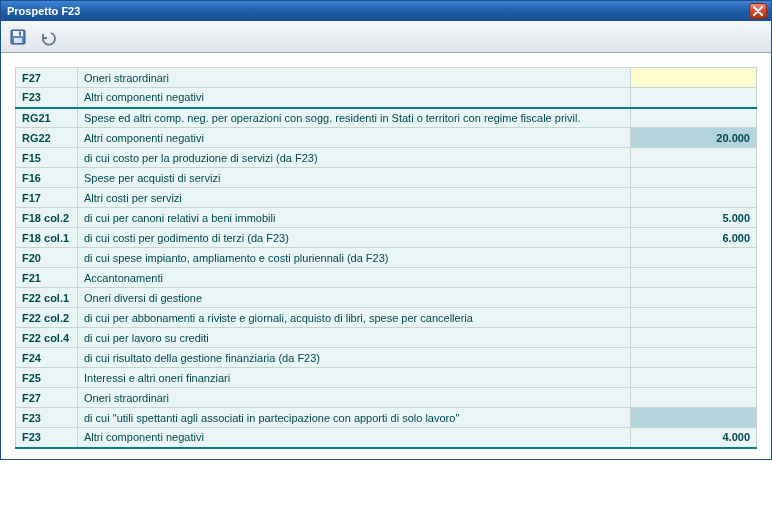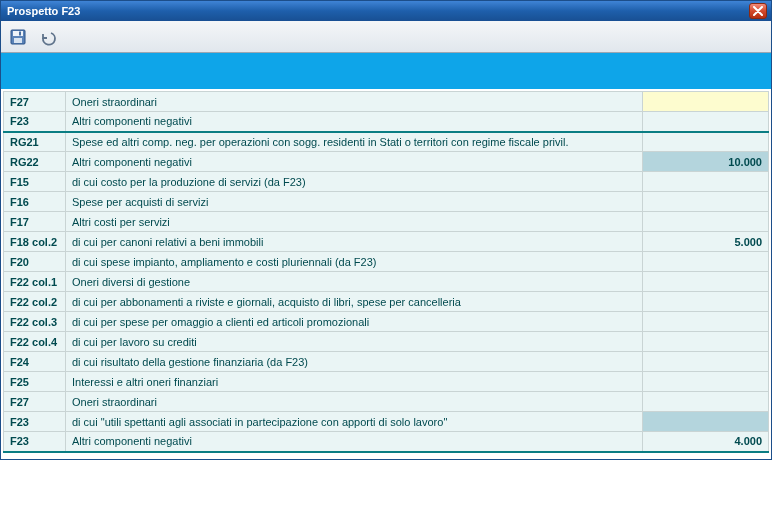--- a/index.html
+++ b/index.html
@@ -28,24 +28,23 @@
   .toolbar {
     height: 32px;
     background: linear-gradient(to bottom, #f4f6f8, #e1e7ed);
     border-bottom: 1px solid #9aa6b2;
     display: flex; align-items: center; gap: 8px; padding: 0 6px;
   }
   .tb-btn { width: 22px; height: 22px; display:flex;align-items:center;justify-content:center; border-radius:3px; }
 
   .content {
     flex: 1;
-    padding: 2px;
+    padding: 14px;
     overflow: hidden;
     background: #fff;
-    margin-top: 36px;
   }
 
   table.data {
     width: 100%;
     border-collapse: collapse;
     table-layout: fixed;
   }
   table.data td {
     border: 1px solid #c9d4d4;
     padding: 2px 6px;
@@ -116,21 +115,21 @@
             <td class="val"></td>
           </tr>
           <tr>
             <td class="code">RG21</td>
             <td class="desc">Spese ed altri comp. neg. per operazioni con sogg. residenti in Stati o territori con regime fiscale privil.</td>
             <td class="val"></td>
           </tr>
           <tr>
             <td class="code">RG22</td>
             <td class="desc">Altri componenti negativi</td>
-            <td class="val hl">10.000</td>
+            <td class="val hl">20.000</td>
           </tr>
           <tr>
             <td class="code">F15</td>
             <td class="desc">di cui costo per la produzione di servizi (da F23)</td>
             <td class="val"></td>
           </tr>
           <tr>
             <td class="code">F16</td>
             <td class="desc">Spese per acquisti di servizi</td>
             <td class="val"></td>
@@ -139,37 +138,42 @@
             <td class="code">F17</td>
             <td class="desc">Altri costi per servizi</td>
             <td class="val"></td>
           </tr>
           <tr>
             <td class="code">F18 col.2</td>
             <td class="desc">di cui per canoni relativi a beni immobili</td>
             <td class="val">5.000</td>
           </tr>
           <tr>
+            <td class="code">F18 col.1</td>
+            <td class="desc">di cui costi per godimento di terzi (da F23)</td>
+            <td class="val">6.000</td>
+          </tr>
+          <tr>
             <td class="code">F20</td>
             <td class="desc">di cui spese impianto, ampliamento e costi pluriennali (da F23)</td>
             <td class="val"></td>
           </tr>
           <tr>
+            <td class="code">F21</td>
+            <td class="desc">Accantonamenti</td>
+            <td class="val"></td>
+          </tr>
+          <tr>
             <td class="code">F22  col.1</td>
             <td class="desc">Oneri diversi di gestione</td>
             <td class="val"></td>
           </tr>
           <tr>
             <td class="code">F22  col.2</td>
             <td class="desc">di cui per abbonamenti a riviste e giornali, acquisto di libri, spese per cancelleria</td>
-            <td class="val"></td>
-          </tr>
-          <tr>
-            <td class="code">F22  col.3</td>
-            <td class="desc">di cui per spese per omaggio a clienti ed articoli promozionali</td>
             <td class="val"></td>
           </tr>
           <tr>
             <td class="code">F22  col.4</td>
             <td class="desc">di cui per lavoro su crediti</td>
             <td class="val"></td>
           </tr>
           <tr>
             <td class="code">F24</td>
             <td class="desc">di cui risultato della gestione finanziaria (da F23)</td>

